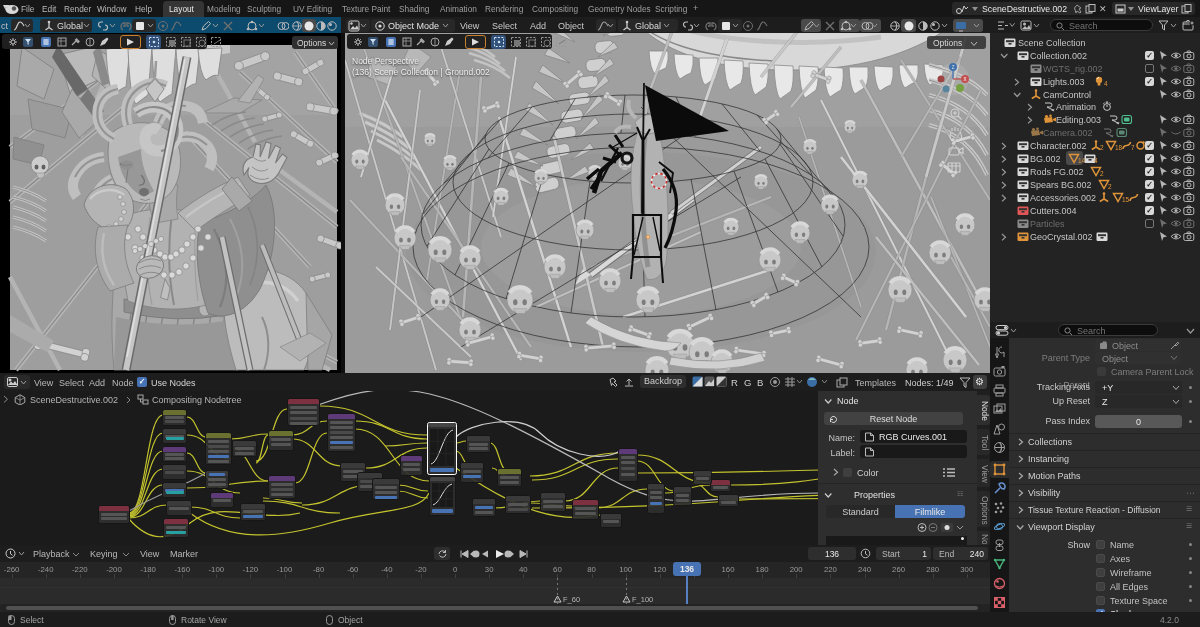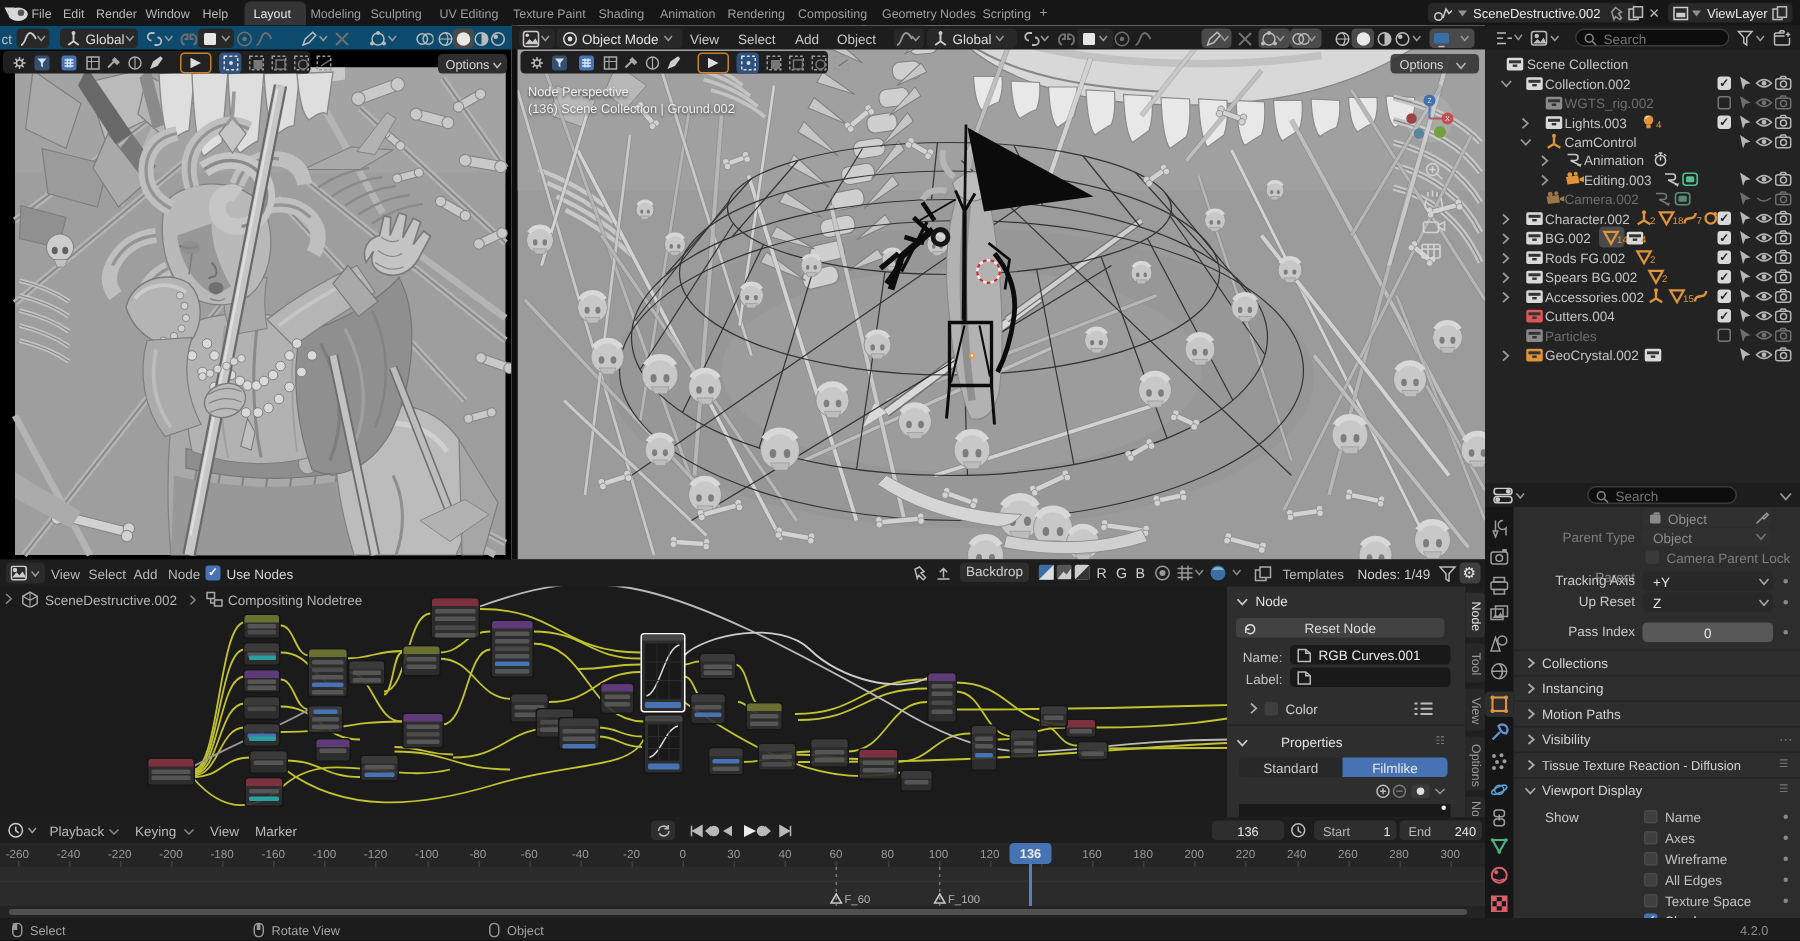--- a/index.html
+++ b/index.html
@@ -2228,21 +2228,21 @@
       </svg>
   <div class="t" style="left:38px;top:183px;color:#d2d2d2;font-size:8.6px;">Tissue Texture Reaction - Diffusion</div>
   <div class="abs" style="left:19px;top:196px;width:191px;height:1px;background:#242424;"></div>
   <svg style="left:26px;top:202px;" width="9" height="8">
         <path d="M1,1.5 l3.2,3.5 3.2,-3.5" stroke="#aaa" fill="none" stroke-width="1.2"></path>
       </svg>
   <div class="t" style="left:38px;top:200px;color:#d2d2d2;">Viewport Display</div>
   <div class="t" style="left:196px;top:166px;color:#777;">⋯</div>
   <div class="t" style="left:196px;top:183px;color:#777;font-size:7px;">☰</div>
   <div class="t" style="left:196px;top:200px;color:#777;font-size:7px;">☰</div>
-  <div class="t" style="left:40px;top:218px;width:60px;text-align:left;color:#cacaca;">Show</div>
+  <div class="t" style="left:40px;top:218px;width:60px;text-align:right;color:#cacaca;">Show</div>
   <div class="chk" style="left:106px;top:218px;background:#3f3f3f;border:1px solid #4a4a4a;"></div>
   <div class="t" style="left:120px;top:218px;color:#c2c2c2;">Name</div>
   <div class="abs" style="left:199px;top:221px;width:3px;height:3px;border-radius:50%;background:#888;"></div>
   <div class="chk" style="left:106px;top:232px;background:#3f3f3f;border:1px solid #4a4a4a;"></div>
   <div class="t" style="left:120px;top:232px;color:#c2c2c2;">Axes</div>
   <div class="abs" style="left:199px;top:235px;width:3px;height:3px;border-radius:50%;background:#888;"></div>
   <div class="chk" style="left:106px;top:246px;background:#3f3f3f;border:1px solid #4a4a4a;"></div>
   <div class="t" style="left:120px;top:246px;color:#c2c2c2;">Wireframe</div>
   <div class="abs" style="left:199px;top:249px;width:3px;height:3px;border-radius:50%;background:#888;"></div>
   <div class="chk" style="left:106px;top:260px;background:#3f3f3f;border:1px solid #4a4a4a;"></div>

